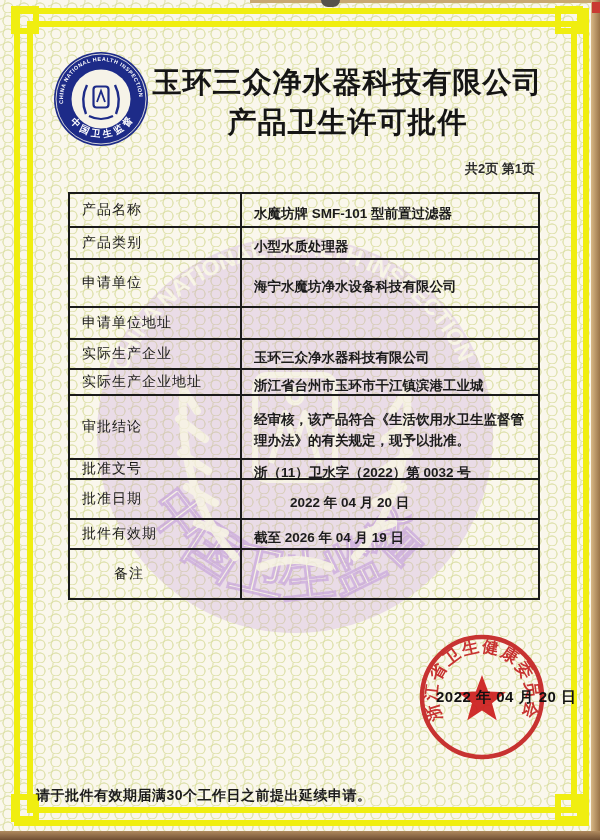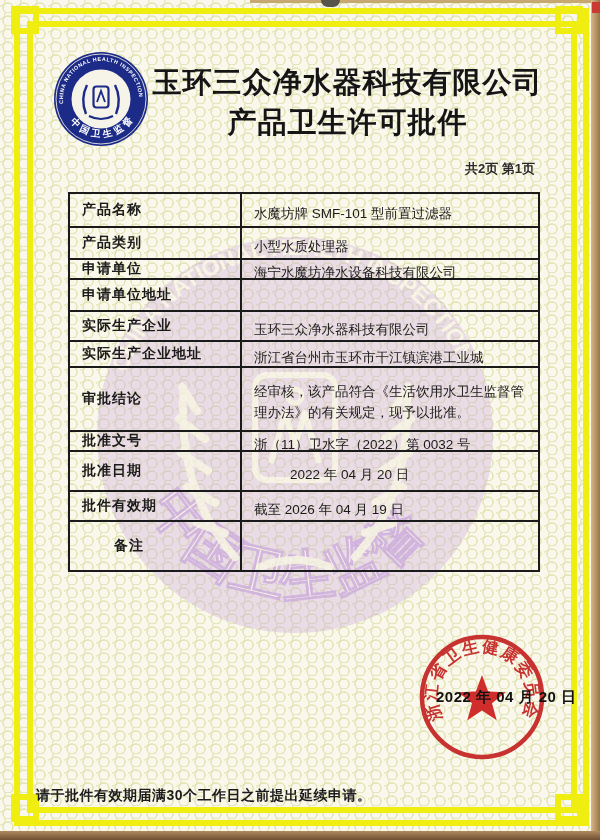--- a/index.html
+++ b/index.html
@@ -32,24 +32,24 @@
   .title-line{font-size:29px;font-weight:bold;letter-spacing:1px;line-height:1.38;}
   .page-indicator{position:absolute;left:445px;top:160px;width:110px;text-align:center;font-size:13px;font-weight:bold;color:#2a2a2a;}
   
   .watermark{position:absolute;left:75px;top:215px;width:440px;height:440px;opacity:.8;}
   .watermark svg text{font-family:"Liberation Sans","DejaVu Sans",sans-serif;}
   
   .license-table{position:absolute;left:68px;top:192px;width:472px;border:2px solid #1a1a1a;box-sizing:border-box;}
   .trow{display:flex;border-bottom:2px solid #1a1a1a;box-sizing:border-box;}
   .trow:last-child{border-bottom:none;}
   .tlabel{width:172px;box-sizing:border-box;display:flex;align-items:center;padding-left:12px;
-    border-right:2px solid #1a1a1a;font-size:14px;font-weight:bold;color:#1b1b1b;letter-spacing:1px;}
+    border-right:2px solid #1a1a1a;font-size:14px;font-weight:normal;color:#1b1b1b;letter-spacing:1px;}
   .tvalue{flex:1;display:flex;align-items:center;padding:3px 7px 3px 12px;box-sizing:border-box;
-    font-size:13.5px;font-weight:normal;color:#1b1b1b;line-height:1.55;margin-top:8px;}
-  .r0{height:34px}.r1{height:32px}.r2{height:20px}.r3{height:32px}.r4{height:30px}.r5{height:26px}
+    font-size:13.5px;font-weight:bold;color:#1b1b1b;line-height:1.55;margin-top:8px;}
+  .r0{height:34px}.r1{height:32px}.r2{height:48px}.r3{height:32px}.r4{height:30px}.r5{height:26px}
   .r6{height:64px}.r7{height:20px}.r8{height:40px}.r9{height:30px}.r10{height:48px}
   .indent-label{padding-left:44px;}
   .indent-value{padding-left:48px;}
   
   .stamp{position:absolute;left:412px;top:627px;width:140px;height:140px;opacity:.92;}
   .stamp svg text{font-family:"Liberation Sans","DejaVu Sans",sans-serif;}
   .stamp-date{position:absolute;left:436px;top:688px;font-size:15px;font-weight:bold;color:#111;
     letter-spacing:.5px;white-space:nowrap;z-index:6;}
   
   .footer-note{position:absolute;left:36px;top:787px;font-size:14px;font-weight:bold;color:#1b1b1b;letter-spacing:.5px;}

